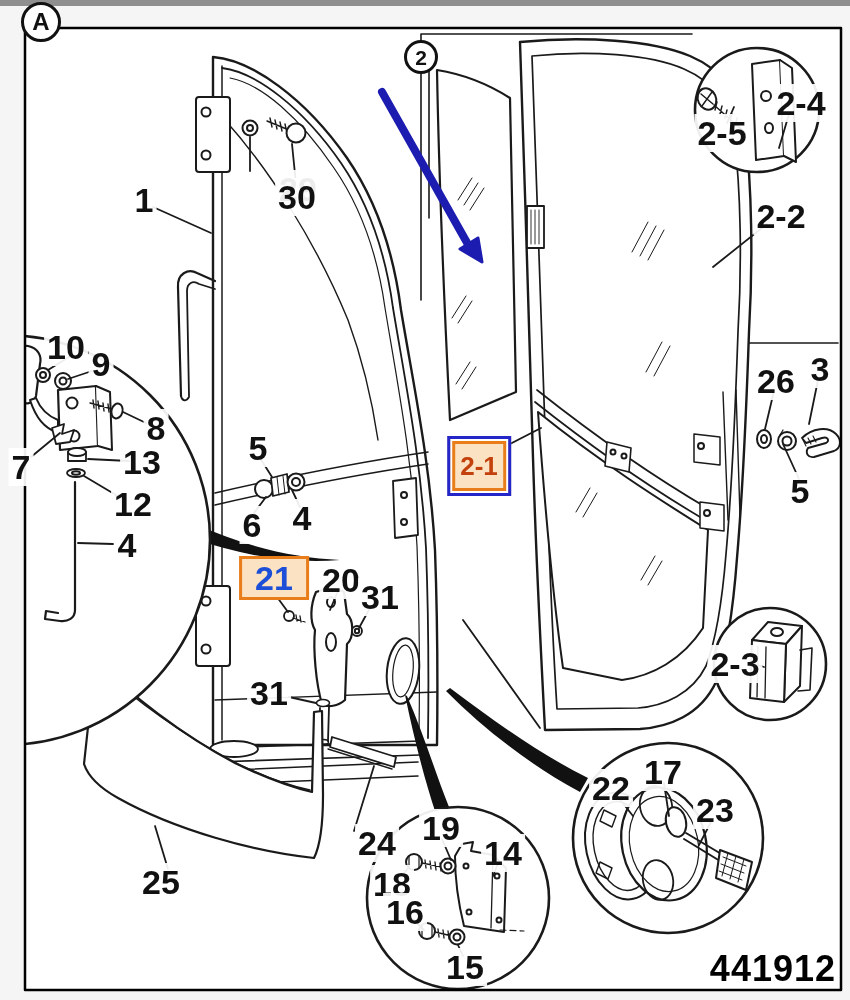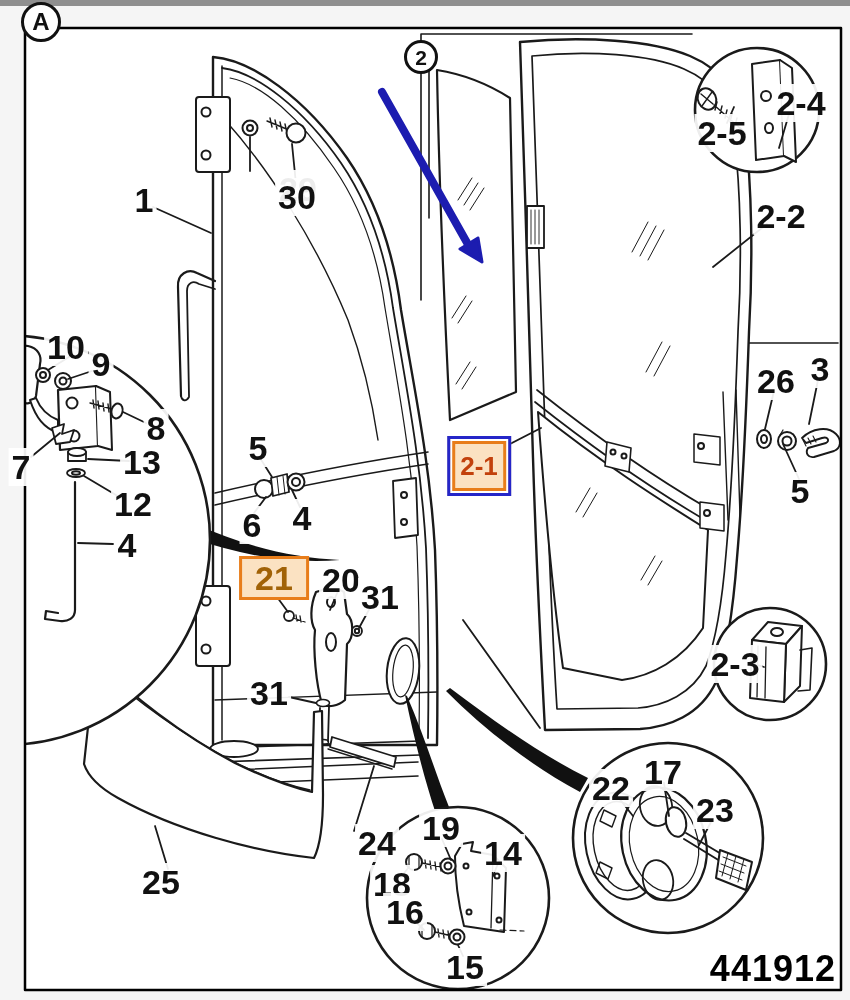--- a/index.html
+++ b/index.html
@@ -16,21 +16,21 @@
   svg{position:absolute;left:0;top:0;}
   #callout-layer{position:absolute;left:0;top:0;width:850px;height:1000px;}
   .callout{position:absolute;transform:translate(-50%,-50%);
            font-weight:bold;font-size:34px;line-height:1;color:#111;
            background:rgba(255,255,255,0.92);padding:2px 3px;white-space:nowrap;}
   .callout.circle-lg{width:34px;height:34px;border:3px solid #111;border-radius:50%;
            display:flex;align-items:center;justify-content:center;font-size:24px;background:#fff;padding:0;}
   .callout.circle-sm{width:28px;height:28px;border:3px solid #111;border-radius:50%;
            display:flex;align-items:center;justify-content:center;font-size:21px;background:#fff;padding:0;}
   .callout.orange{border:3px solid var(--hl-orange);background:var(--hl-fill);
-           color:#a16207;padding:2px 13px;}
+           color:#1d4ed8;padding:2px 13px;}
   .callout.orange-blue{border:3px solid var(--hl-blue);background:var(--hl-fill);
            color:#c2410c;padding:14px 10px;font-size:26px;
            box-shadow:inset 0 0 0 2px #fff, inset 0 0 0 5px var(--hl-orange);}
   .part-number{position:absolute;transform:translate(-100%,-50%);
            font-weight:bold;font-size:36px;color:#000;letter-spacing:1px;}
 </style>
 </head>
 <body>
 
 <div class="page">

